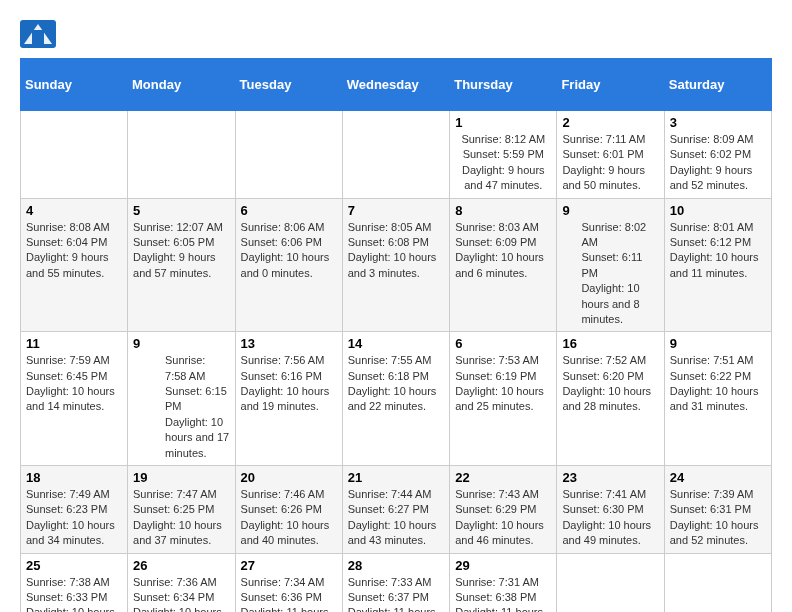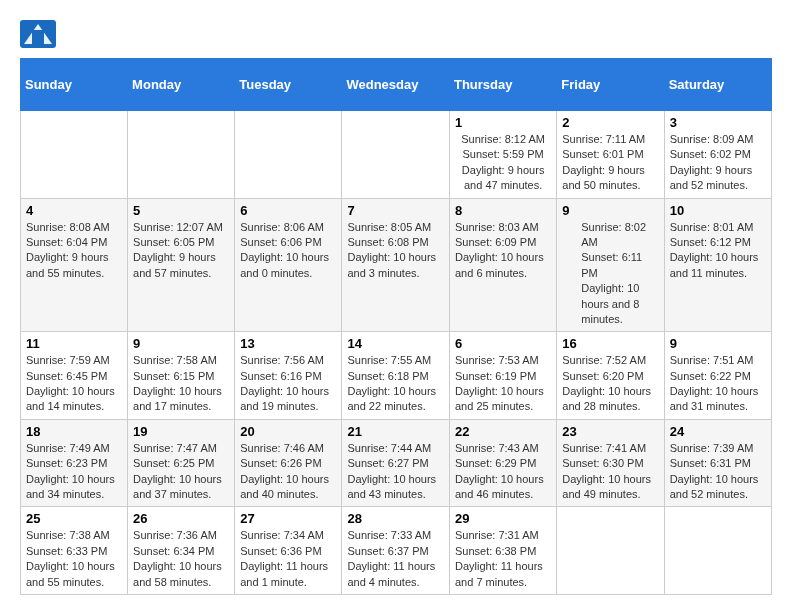--- a/index.html
+++ b/index.html
@@ -176,21 +176,21 @@
       </tr>
       <tr class="row-odd">
         <td>
           <span class="day-num">11</span>
           <div class="day-info" style="white-space: pre-line;">Sunrise: 7:59 AM
 Sunset: 6:45 PM
 Daylight: 10 hours and 14 minutes.</div>
         </td>
         <td>
           <span class="day-num">9</span>
-          <div class="day-info" style="white-space: pre-line;">Sunrise: 7:58 AM
+          <div class="day-info" style="white-space: pre-line; margin-left: 32px;">Sunrise: 7:58 AM
 Sunset: 6:15 PM
 Daylight: 10 hours and 17 minutes.</div>
         </td>
         <td>
           <span class="day-num">13</span>
           <div class="day-info" style="white-space: pre-line;">Sunrise: 7:56 AM
 Sunset: 6:16 PM
 Daylight: 10 hours and 19 minutes.</div>
         </td>
         <td>

